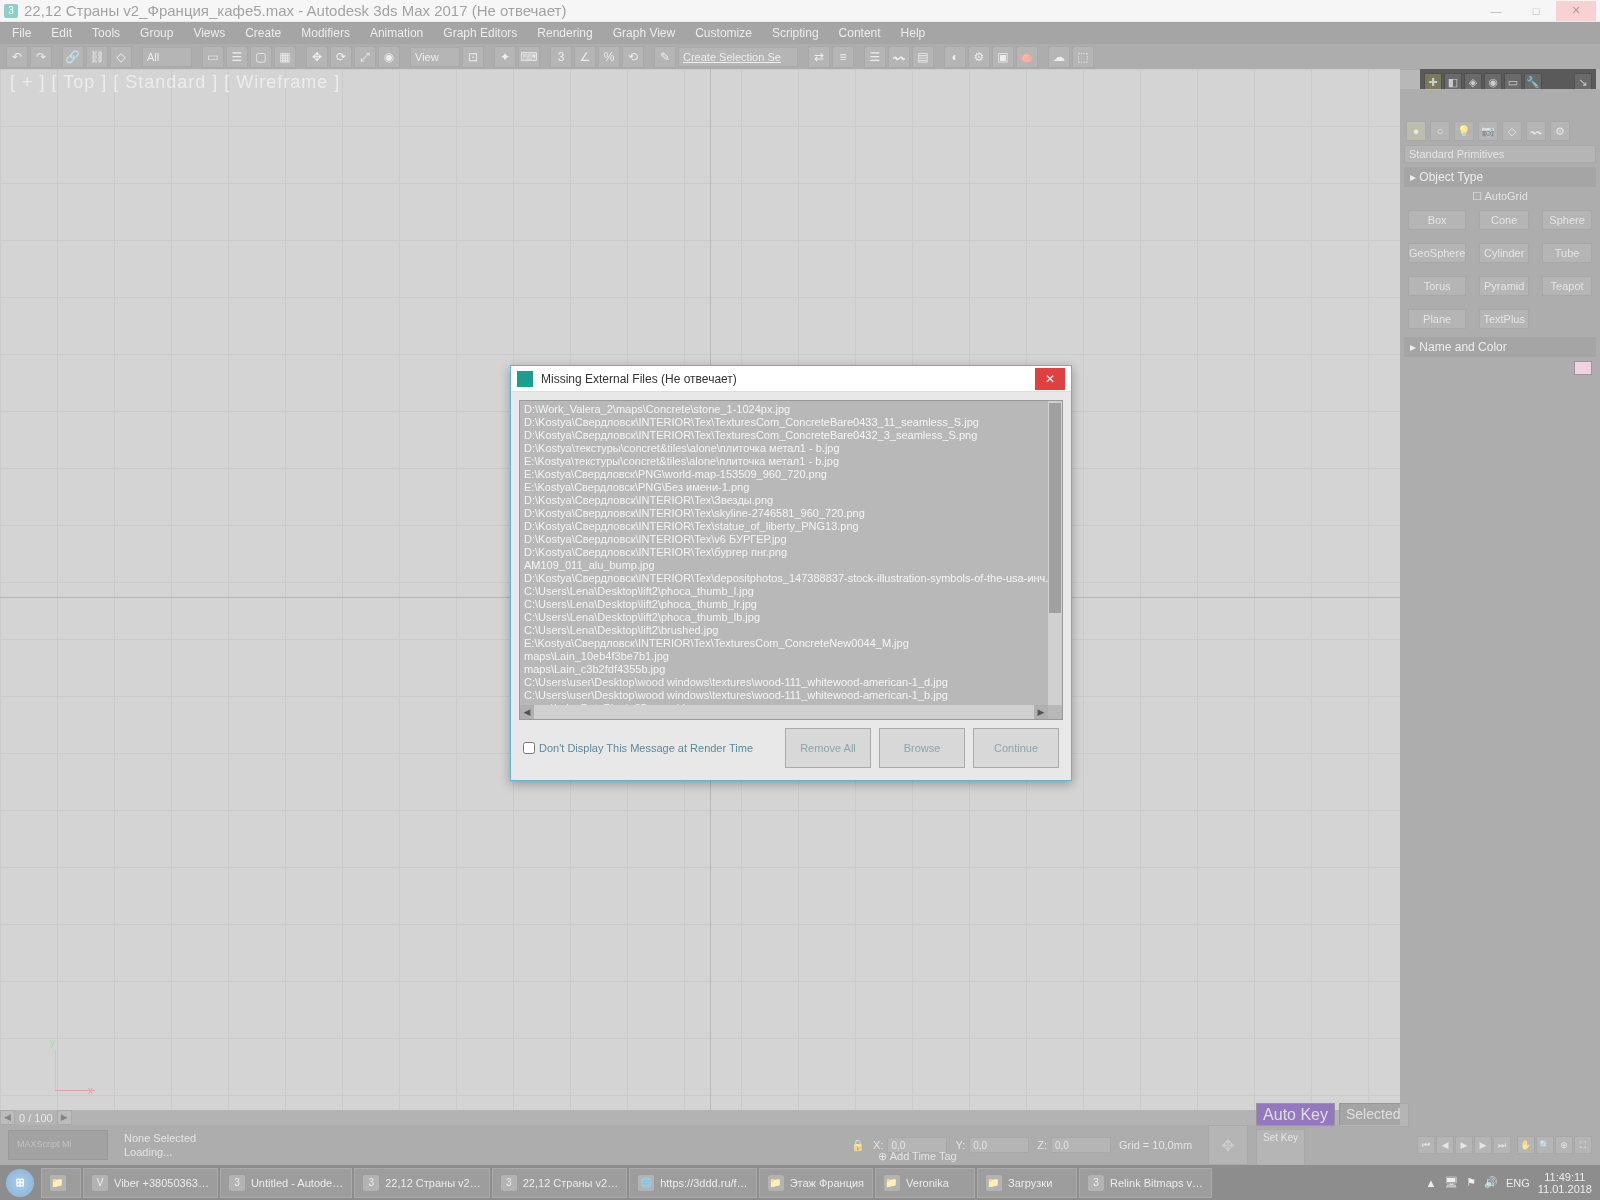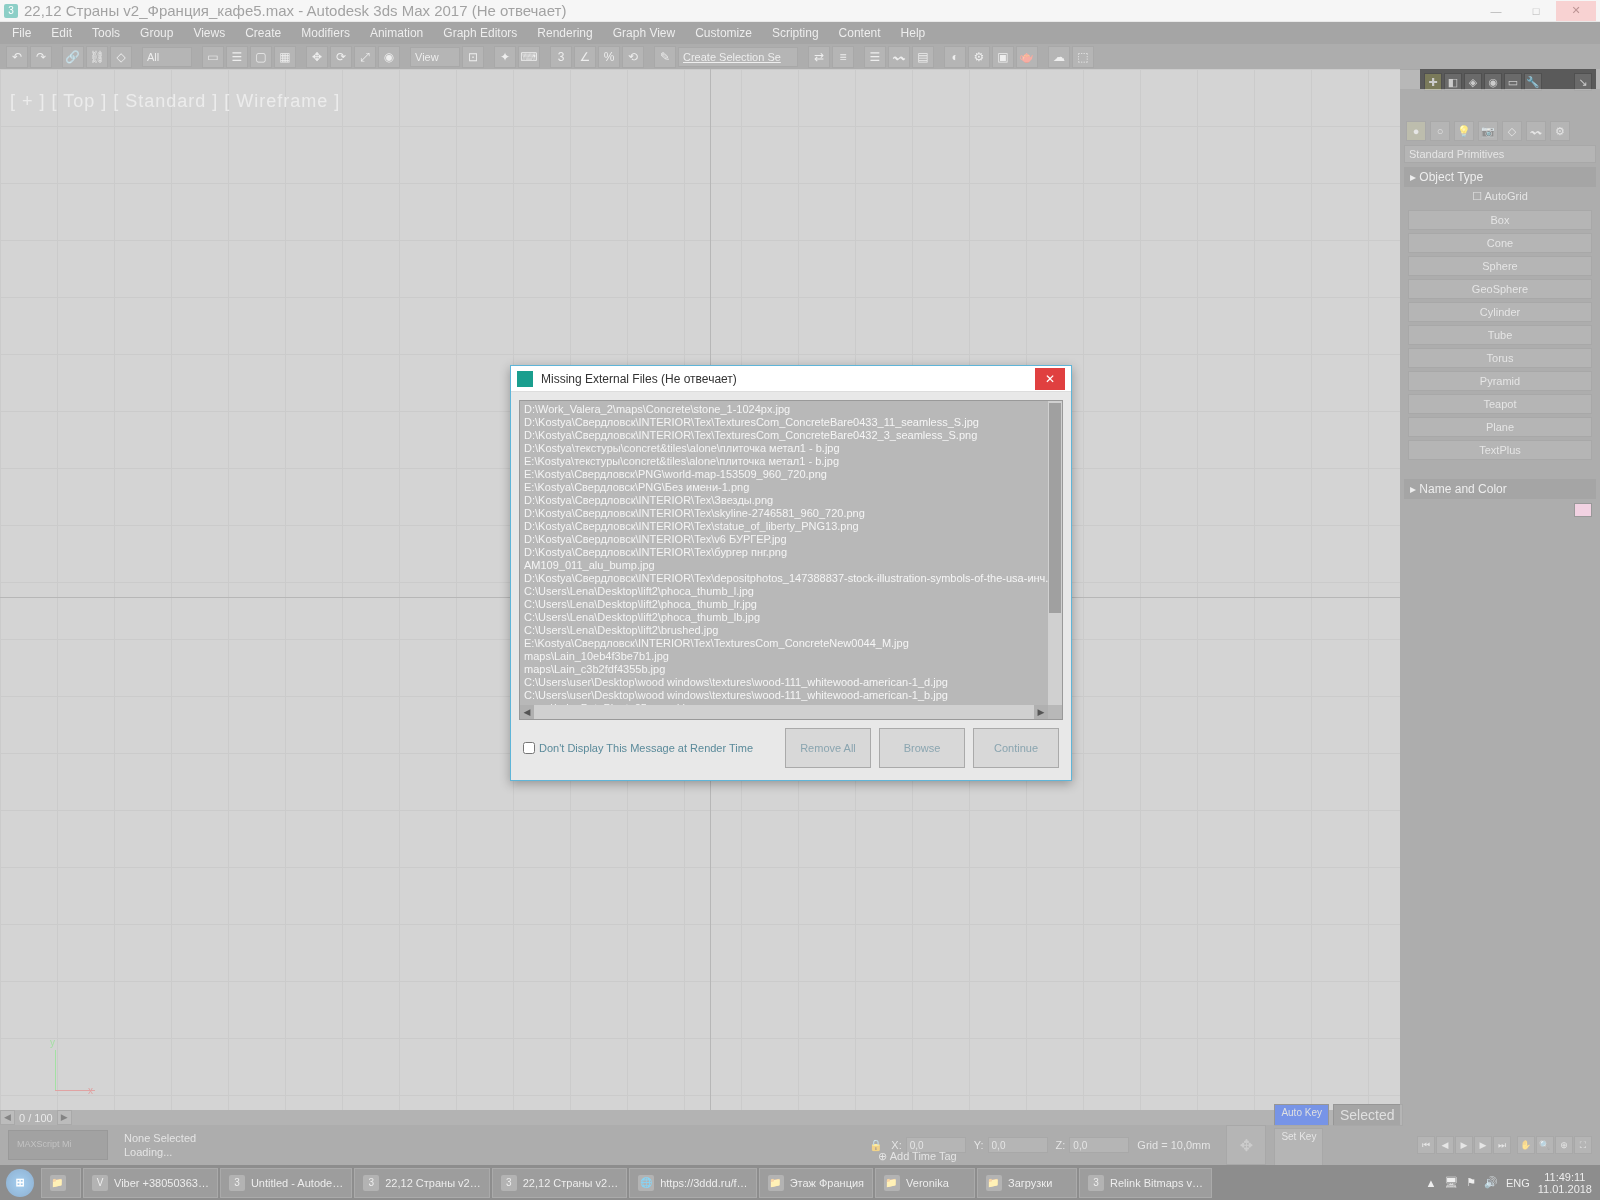--- a/index.html
+++ b/index.html
@@ -32,42 +32,42 @@
 .tool-dd.wide { width:120px;text-decoration:underline; }
 
 
 .viewport-area { position: absolute; top: 69px; left: 0; right: 180px; bottom: 75px; background: #b8b8b8; }
 .viewport-grid { position:absolute; inset:0; }
 .viewport-grid::before { content:""; position:absolute; inset:0; 
   background-image: linear-gradient(#a8a8a8 1px, transparent 1px), linear-gradient(90deg, #a8a8a8 1px, transparent 1px);
   background-size: 57px 57px; }
 .viewport-grid::after { content:""; position:absolute; left:0; right:0; top:50%; height:1px; background:#888; box-shadow: 0 0 0 0 #888; }
 .viewport-center-v { position:absolute; top:0; bottom:0; left:50%; width:1px; background:#888; }
-.viewport-label { position:absolute; top:22px; left:10px; color:#e0e0e0; font-size:18px; font-weight:400; letter-spacing:1px; }
+.viewport-label { position:absolute; top:3px; left:10px; color:#e0e0e0; font-size:18px; font-weight:400; letter-spacing:1px; }
 .axis-gizmo { position:absolute; bottom:20px; left:40px; width:60px; height:60px; }
 .axis-gizmo .ax { position:absolute; font-size:10px; }
 .axis-y { color:#6c6; left:10px; top:-8px; }
 .axis-x { color:#c66; left:48px; top:40px; }
 .axis-line-y { position:absolute; left:15px; top:5px; width:1px; height:40px; background:#6c6; }
 .axis-line-x { position:absolute; left:15px; top:45px; width:40px; height:1px; background:#c66; }
 
 
 .vp-scroll { position:absolute; bottom:0; left:0; right:0; height:15px; background:#808080; display:flex; align-items:center; }
 .vp-scroll .arrow { width:15px; height:15px; background:#909090; border:1px solid #707070; color:#333; font-size:9px; text-align:center; line-height:13px;}
 .vp-scroll .counter { margin:0 4px; color:#ddd; font-size:11px; }
 
 
 .cmd-panel { position:absolute; top:89px; right:0; width:200px; bottom:75px; background:#5a5a5a; display:flex; }
 .cmd-body { flex:1; padding:4px; overflow:hidden; }
 .cmd-icon { width:20px; height:20px; background:#6a6a6a; border:1px solid #505050; display:flex;align-items:center;justify-content:center; color:#ccc; font-size:11px;}
 .cmd-icon.active { background:#7a7a5a; }
 .cmd-sub-icons { display:flex; gap:4px; padding:4px 2px; flex-wrap:wrap; }
 .cmd-dd { width:100%; height:18px; background:#6a6a6a; border:1px solid #505050; color:#ccc; font-size:11px; padding:2px 4px; margin-bottom:4px;}
 .rollout-head { background:#4a4a4a; color:#ddd; font-size:12px; padding:3px 6px; margin-top:4px; }
-.obj-grid { display:grid; grid-template-columns:1fr; gap:3px; padding:4px;}
+.obj-grid { display:grid; grid-template-columns:1fr 1fr 1fr; gap:13px; padding:4px;}
 .obj-btn { background:#6a6a6a; border:1px solid #505050; color:#ccc; font-size:11px; text-align:center; padding:3px 0;}
 .autogrid { color:#ccc; font-size:11px; text-align:center; padding:3px;}
 .color-swatch { width:18px; height:14px; background:#e4a4c4; border:1px solid #333; float:right; margin:4px;}
 
 
 .vp-top-icons { position:absolute; top:69px; right:4px; width:176px; z-index:2; display:flex; gap:2px; padding:4px; background:#5a5a5a; }
 .vp-top-icons .cmd-icon { width:18px; height:18px; }
 
 
 .status-bar { position:absolute; bottom:35px; left:0; right:0; height:40px; background:#5a5a5a; display:flex; align-items:center; color:#ccc; font-size:11px; }
@@ -275,21 +275,21 @@
       </div>
     <div class="xyz-item">
         <span>Z:</span>
         <input value="0,0" style="">
       </div>
   </div>
   <div class="status-block">Grid = 10,0mm</div>
   <div class="spinner-widget">✥</div>
   <div style="display:flex;flex-direction:column;gap:2px;">
     <div style="display:flex;gap:4px;">
-      <div class="sbtn" style="background:#1d4ed8;border:1px solid #505050;color:#ccc;padding:2px 6px;font-size:10px;">Auto Key</div>
+      <div class="sbtn" style="background:#4c1d95;border:1px solid #505050;color:#ccc;padding:2px 6px;font-size:16px;">Auto Key</div>
       <div class="sbtn" style="background:#6a6a6a;border:1px solid #505050;color:#ccc;padding:2px 6px;font-size:14px;width:70px;">Selected</div>
     </div>
     <div style="display:flex;gap:16px;">
       <div class="sbtn" style="background:#6a6a6a;border:1px solid #505050;color:#ccc;padding:2px 6px;font-size:10px;">Set Key</div>
       <div class="sbtn" style="background:#6a6a6a;border:1px solid #f97316;color:#ccc;padding:2px 6px;font-size:10px;margin-top:42px;">Key Filters...</div>
     </div>
   </div>
   <div class="status-right">
     <div class="play-controls">
       <div class="pc">⏮</div>

